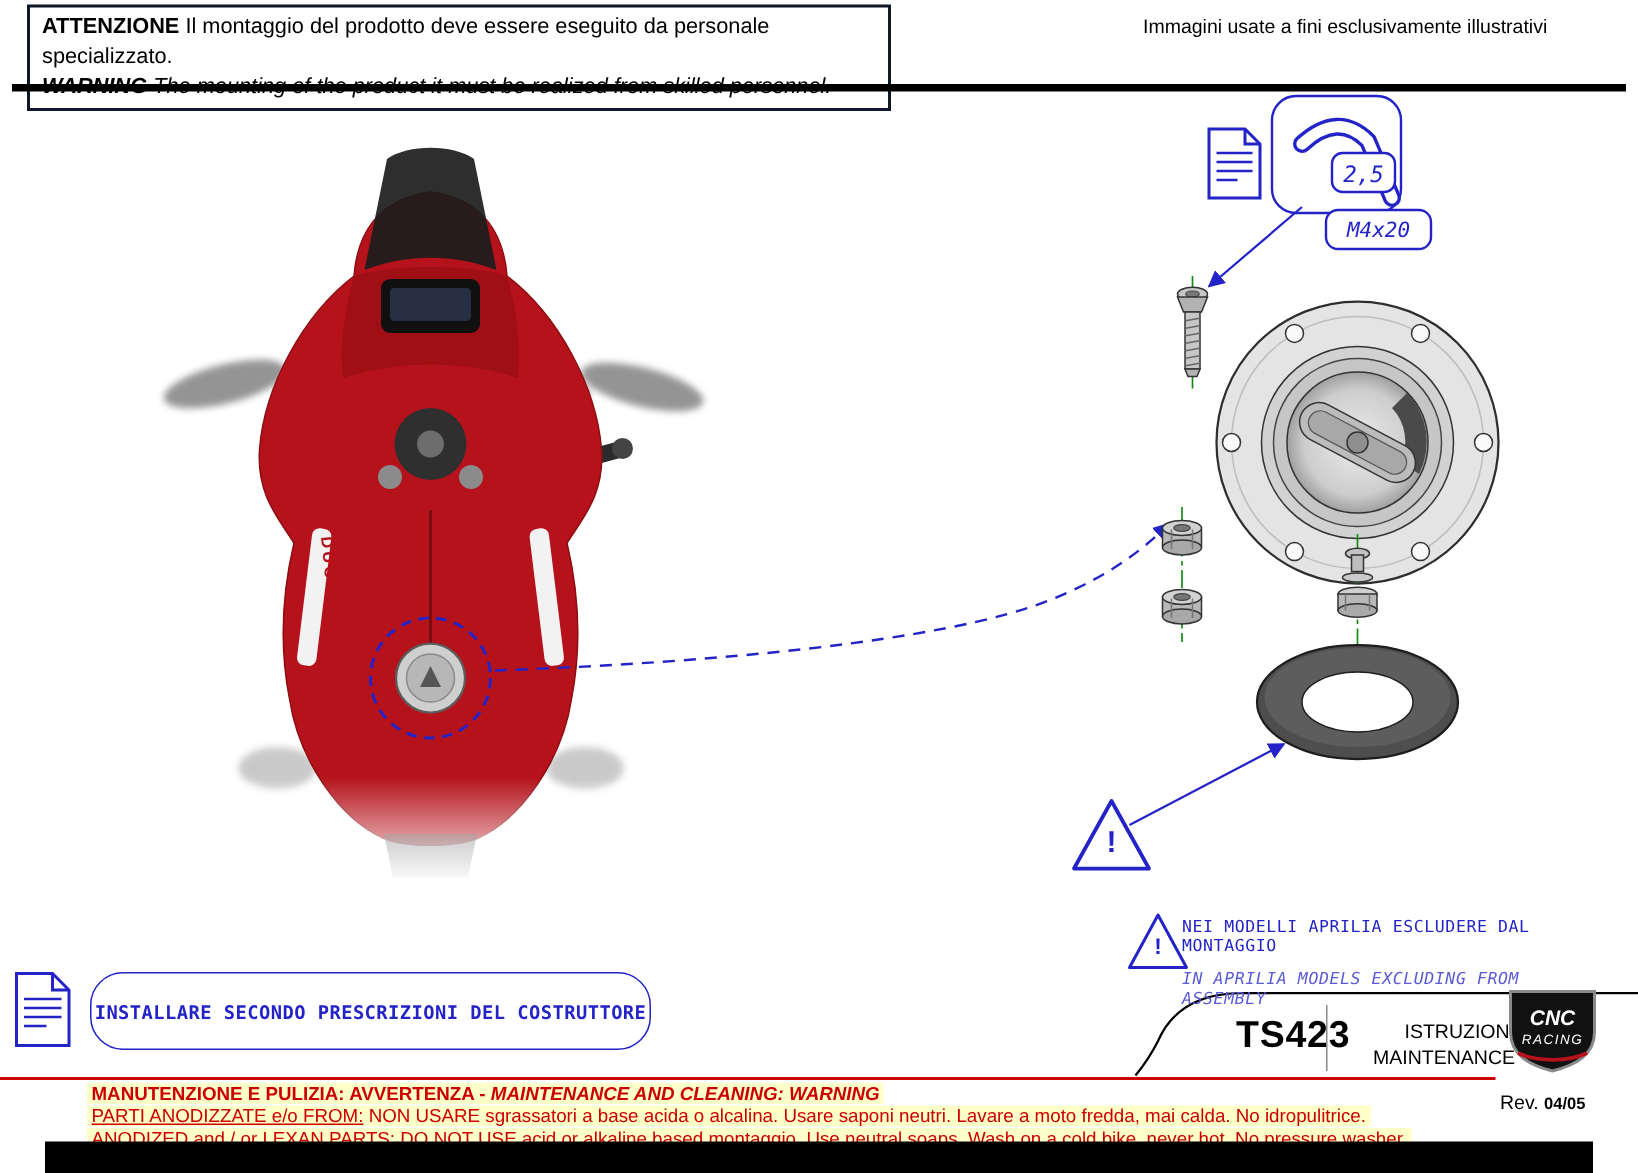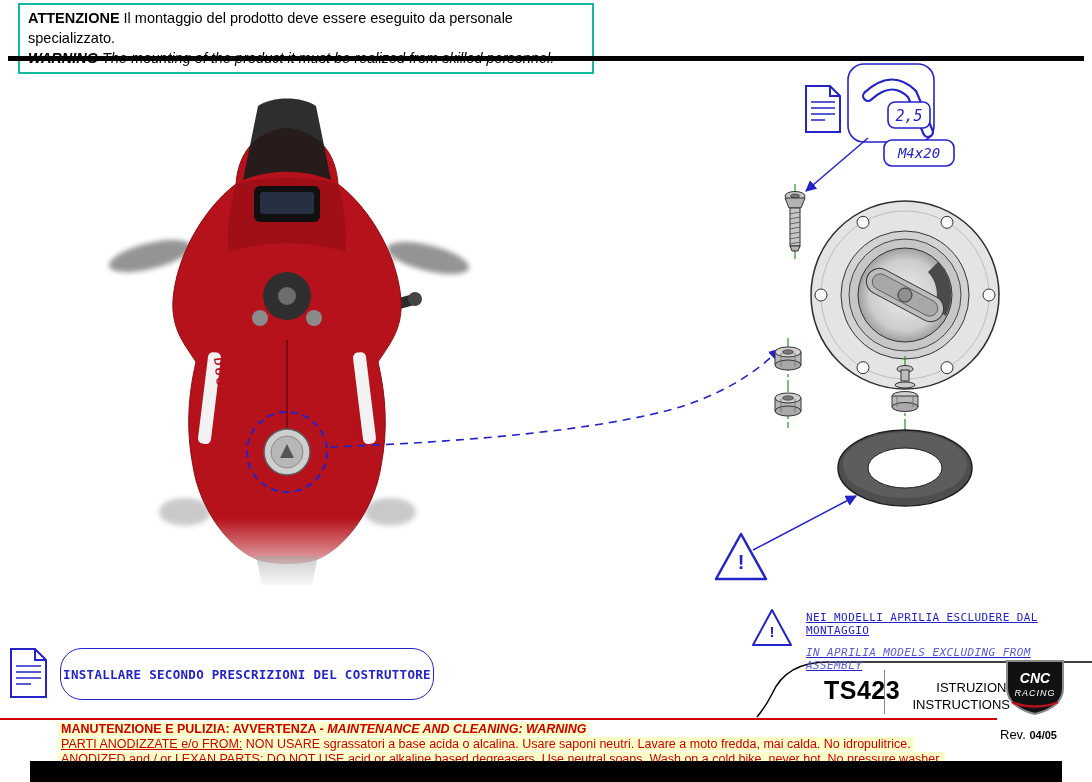--- a/index.html
+++ b/index.html
@@ -2,39 +2,39 @@
 <html><head>
 <meta charset="utf-8">
 <style>
   * { margin:0; padding:0; box-sizing:border-box; }
   html,body { background:#fff; }
   body { width:1092px; height:782px; position:relative; overflow:hidden;
          font-family:"Liberation Sans", sans-serif; color:#000; }
   .abs { position:absolute; }
 
   
-  .warning-box { left:18px; top:3px; width:576px; border:2px solid #14b8a6;
+  .warning-box { left:18px; top:3px; width:576px; border:2px solid #0f172a;
                  padding:3px 8px 4px 8px; font-size:14.5px; line-height:20px; }
   .illustrative-note { left:762px; top:9px; font-size:13px; line-height:18px; }
   .top-rule { left:8px; top:56px; width:1076px; height:5px; background:#000; }
 
   
   .diagram-svg { left:0; top:0; width:1092px; height:782px; }
   .centerline { stroke:#0f8a0f; stroke-width:1.1; stroke-dasharray:12 3 3 3; fill:none; }
   .blueline  { stroke:#2323c8; fill:none; }
 
   
   .cad { font-family:"DejaVu Sans Mono", monospace; color:#2323c8; }
   .cad-svg { font-family:"DejaVu Sans Mono", monospace; fill:#2323c8; font-style:italic; }
 
   .bang { color:#2323c8; font-weight:bold; text-align:center; }
   .bang-washer { left:732px; top:551px; width:18px; font-size:20px; }
   .bang-aprilia { left:764px; top:623px; width:16px; font-size:15px; }
 
-  .aprilia-note { left:806px; top:611px; width:270px;text-decoration:underline; }
+  .aprilia-note { left:788px; top:611px; width:270px; }
   .aprilia-note .l1 { font-size:11px; letter-spacing:.4px; }
   .aprilia-note .l2 { font-size:11px; font-style:italic; color:#5b5bd6; margin-top:9px; letter-spacing:.4px; }
 
   .install-box { left:60px; top:648px; width:374px; height:52px;
                  border:1.5px solid #2323c8; border-radius:22px;
                  display:flex; flex-direction:column; justify-content:center;
                  align-items:center; gap:3px; }
   .install-box .l1 { font-size:12.5px; font-weight:bold; letter-spacing:.3px; }
   .install-box .l2 { font-size:12px; font-weight:bold; font-style:italic; letter-spacing:.3px; }
 
@@ -56,20 +56,21 @@
 </style>
 </head>
 <body>
 
 <div class="abs warning-box">
   <div><b>ATTENZIONE</b><span> Il montaggio del prodotto deve essere eseguito da personale specializzato.</span></div>
   <div><b><i>WARNING</i></b><i> The mounting of the product it must be realized from skilled personnel.</i></div>
 </div>
 
 <div class="abs illustrative-note">
+  <div>Immagini usate a fini esclusivamente illustrativi</div>
 </div>
 
 <div class="abs top-rule"></div>
 
 <svg class="abs diagram-svg" viewBox="0 0 1092 782" xmlns="http://www.w3.org/2000/svg">
   <defs>
     <marker id="arr" viewBox="0 0 10 10" refX="9" refY="5" markerWidth="7.5" markerHeight="7.5" orient="auto-start-reverse">
       <path d="M0 0 L10 5 L0 10 Z" fill="#2323c8"></path>
     </marker>
     <filter id="blur2" x="-30%" y="-30%" width="160%" height="160%">
@@ -249,21 +250,21 @@
 </svg>
 
 <div class="abs install-box cad">
   <div class="l1">INSTALLARE SECONDO PRESCRIZIONI DEL COSTRUTTORE</div>
 </div>
 
 <div class="abs product-code">TS423</div>
 <div class="abs footer-divider"></div>
 <div class="abs instructions-block">
   <div>ISTRUZIONI</div>
-  <div>INSTRUCTIONS</div>
+  <div>MAINTENANCE</div>
 </div>
 
 <svg class="abs" style="left:1004px; top:658px;" width="62" height="58" viewBox="0 0 62 58">
   <path d="M3,3 H59 V30 C59,45 47,52 31,56 C15,52 3,45 3,30 Z" fill="#111" stroke="#8a8a8a" stroke-width="2"></path>
   <path d="M8,44 C20,50 42,50 54,44" fill="none" stroke="#b5121b" stroke-width="2.5"></path>
   <text x="31" y="25" text-anchor="middle" fill="#fff" font-size="14" font-weight="bold" font-style="italic" font-family="Liberation Sans, sans-serif">CNC</text>
   <text x="31" y="38" text-anchor="middle" fill="#fff" font-size="9" font-style="italic" font-family="Liberation Sans, sans-serif" letter-spacing="1">RACING</text>
 </svg>
 
 <div class="abs rev-line">
@@ -273,16 +274,16 @@
 
 <div class="abs maint-rule"></div>
 
 <div class="abs maint t1">
   <span class="hl"><b>MANUTENZIONE E PULIZIA: AVVERTENZA - </b><b><i>MAINTENANCE AND CLEANING: WARNING</i></b></span>
 </div>
 <div class="abs maint t2">
   <span class="hl"><span class="ul">PARTI ANODIZZATE  e/o FROM:</span><span>  NON USARE sgrassatori a base acida o alcalina. Usare saponi neutri. Lavare a moto fredda, mai calda. No idropulitrice.</span></span>
 </div>
 <div class="abs maint t3">
-  <span class="hl"><span class="ul">ANODIZED and / or LEXAN PARTS:</span><span> DO NOT USE acid or alkaline based degreasers. Use neutral soaps. Wash on a cold bike, never hot. No pressure washer.</span></span>
+  <span class="hl"><span class="ul">ANODIZED and / or LEXAN PARTS:</span><span> DO NOT USE acid or alkaline based montaggio. Use neutral soaps. Wash on a cold bike, never hot. No pressure washer.</span></span>
 </div>
 
 <div class="abs bottom-bar"></div>
 
 </body></html>

